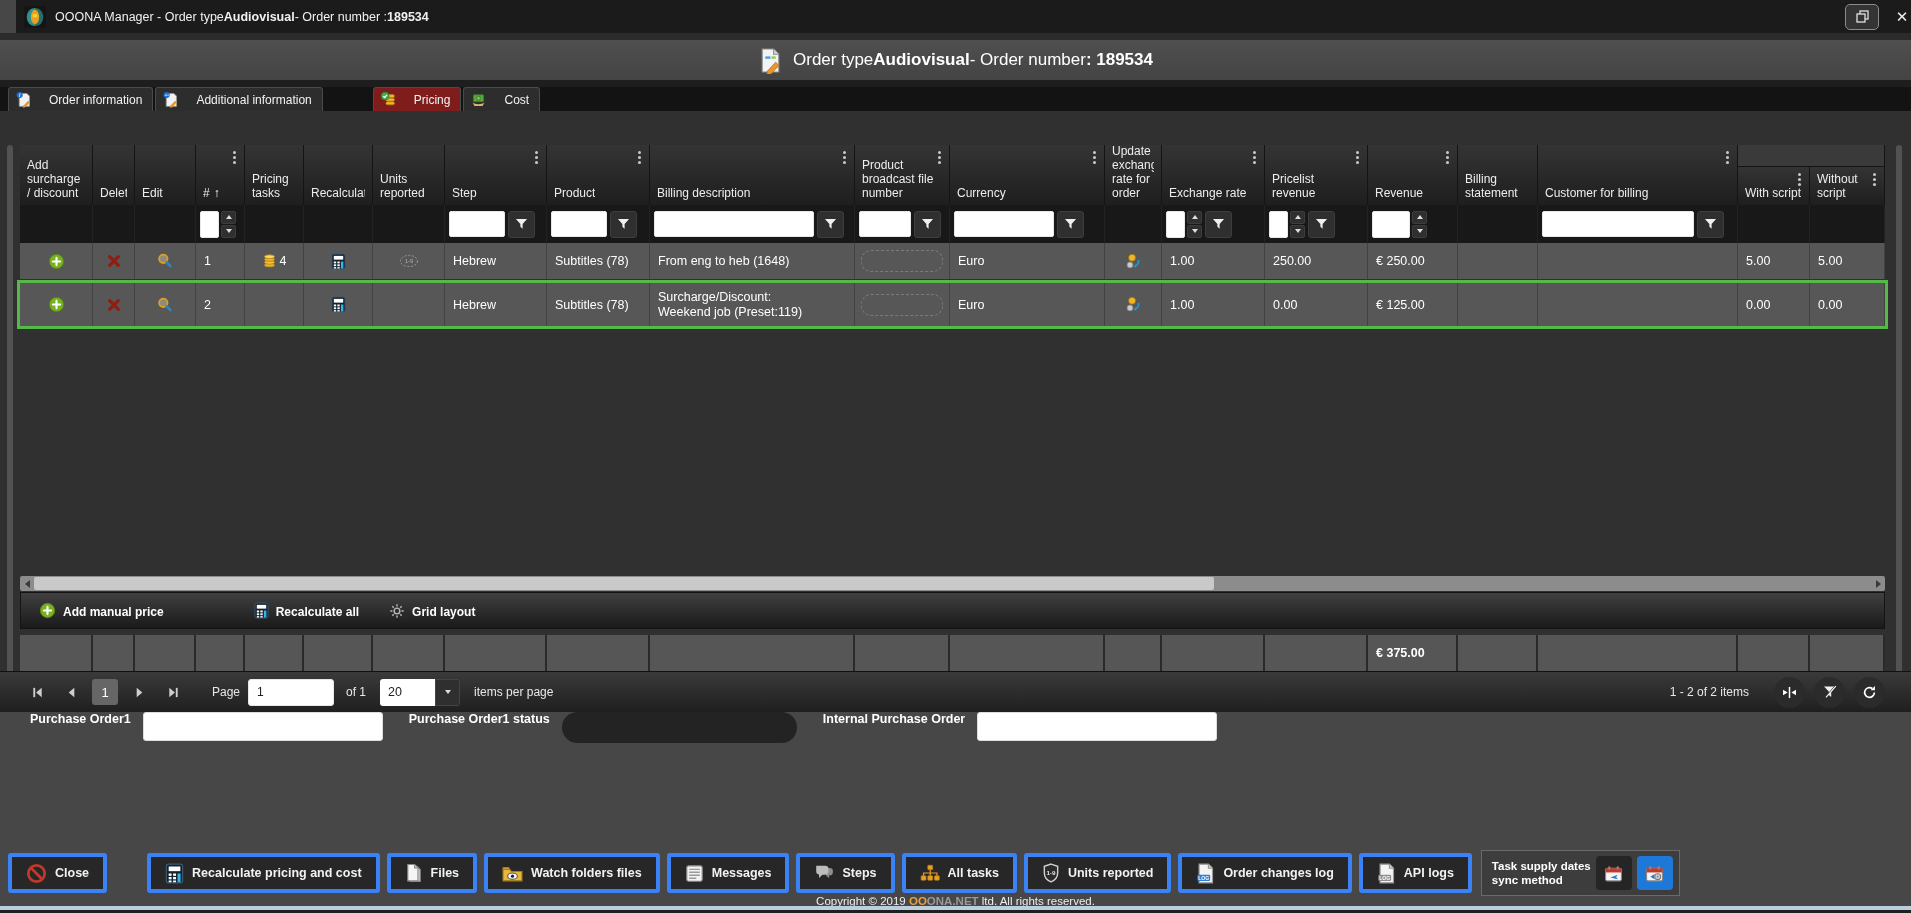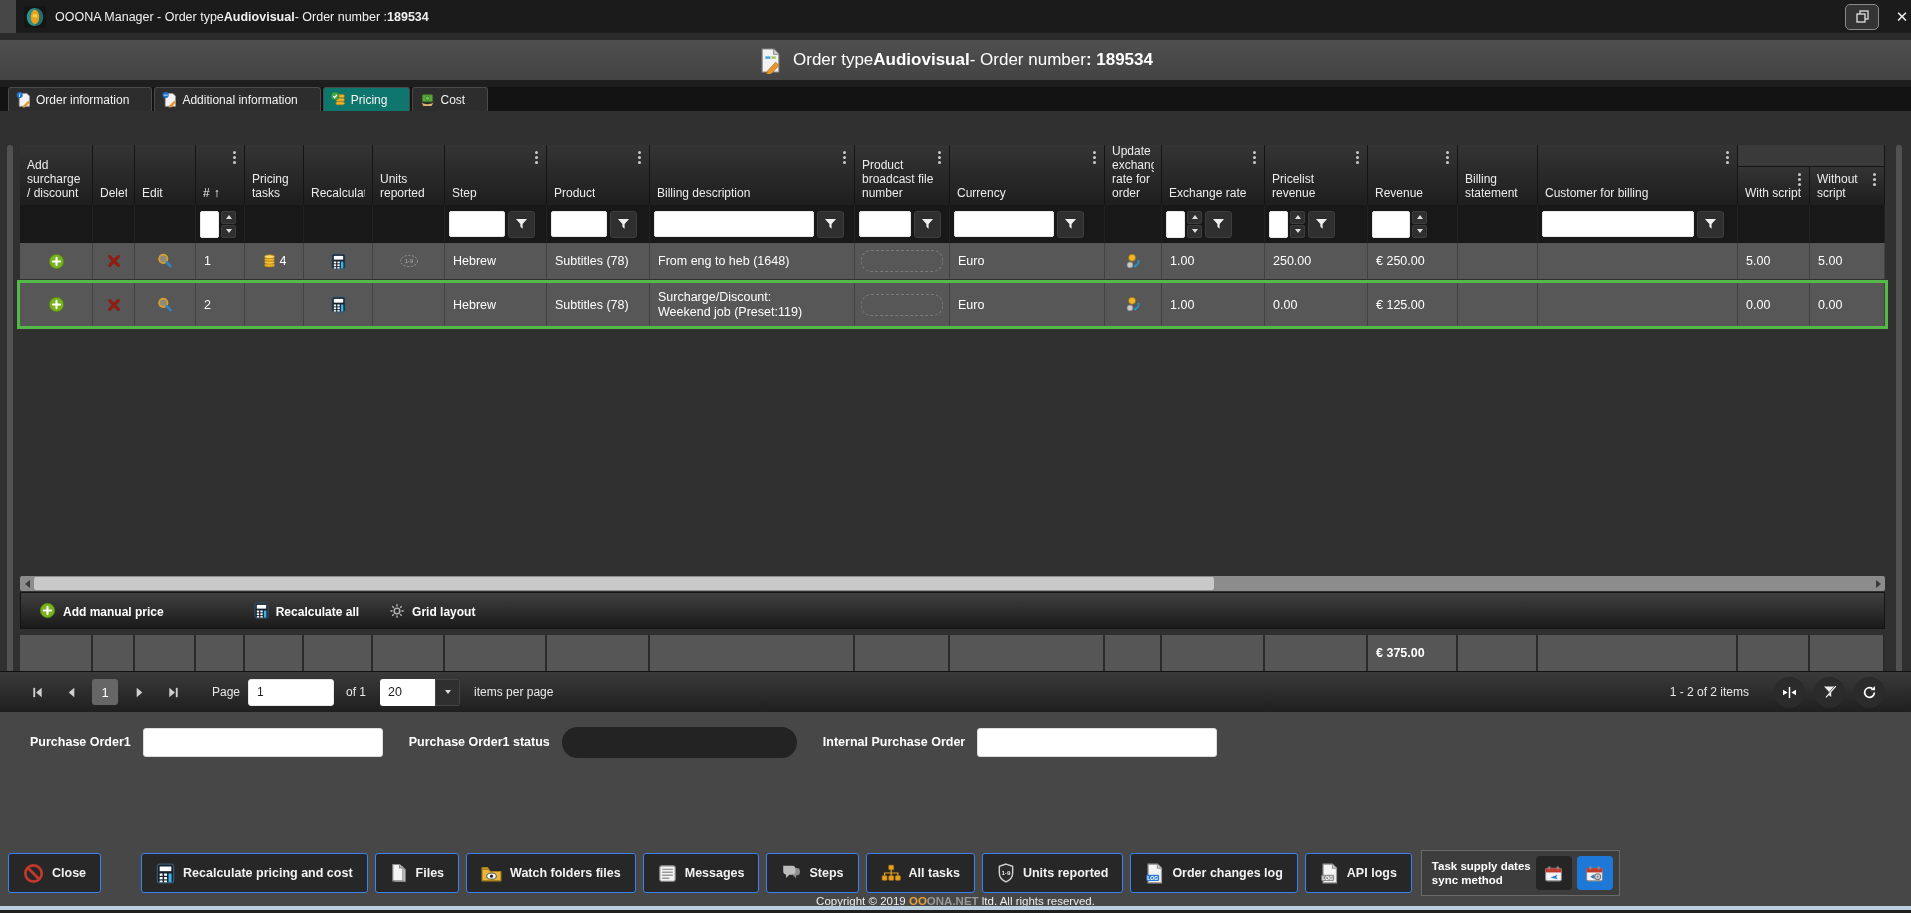--- a/index.html
+++ b/index.html
@@ -19,22 +19,22 @@
   .winbtn.restore{border:1px solid #8a8a8a;background:#343434;}
   .winbtn.close-x{font-size:15px;color:#efefef;}
   .bold{font-weight:bold;}
   
   .band1{position:absolute;left:0;top:33px;width:1911px;height:7px;background:#2b2b2b;}
   .appheader{position:absolute;left:0;top:40px;width:1911px;height:40px;background:linear-gradient(#4f4f4f,#444);display:flex;align-items:center;justify-content:center;font-size:17px;color:#fff;}
   .appheader .hicon{margin-right:10px;}
   .band2{position:absolute;left:0;top:80px;width:1911px;height:7px;background:#1e1e1e;}
   
   .tabbar{position:absolute;left:0;top:87px;width:1911px;height:24px;background:#131313;display:flex;align-items:flex-end;padding-left:8px;gap:2px;}
-  .tab{height:24px;display:flex;align-items:center;gap:4px;padding:0 22px 0 6px;background:#2d2d2d;border:1px solid #4a4a4a;border-bottom:none;border-radius:3px 3px 0 0;font-size:12px;color:#f2f2f2;cursor:default;}
-  .tab.active{background:#0f766e;}
+  .tab{height:24px;display:flex;align-items:center;gap:17px;padding:0 10px 0 6px;background:#2d2d2d;border:1px solid #4a4a4a;border-bottom:none;border-radius:3px 3px 0 0;font-size:12px;color:#f2f2f2;cursor:default;}
+  .tab.active{background:#7f1d1d;margin-left:48px;}
   .tab svg{flex:0 0 auto;}
   
   .content{position:absolute;left:0;top:111px;width:1911px;height:601px;background:#303030;}
   .edge-strip{position:absolute;top:34px;width:6px;height:570px;background:#525252;border-radius:3px;}
   .edge-strip.left{left:7px;}
   .edge-strip.right{left:1896px;}
   
   .w0{width:73px;} .w1{width:42px;} .w2{width:61px;} .w3{width:49px;} .w4{width:59px;}
   .w5{width:69px;} .w6{width:72px;} .w7{width:102px;} .w8{width:103px;} .w9{width:205px;}
   .w10{width:95px;} .w11{width:155px;} .w12{width:57px;} .w13{width:103px;} .w14{width:103px;}
@@ -90,27 +90,27 @@
   .pg-label{margin:0 8px 0 18px;}
   .pg-input{width:86px;height:27px;border-radius:3px;border:1px solid #e8e8e8;background:#fff;font-size:12px;padding:0 8px;color:#222;outline:none;}
   .pg-of{margin:0 14px 0 12px;}
   .pg-size{display:flex;align-items:stretch;height:27px;border-radius:3px;overflow:hidden;margin-right:14px;cursor:pointer;}
   .pg-size .val{width:55px;background:#fff;color:#222;display:flex;align-items:center;padding-left:8px;font-size:12.5px;}
   .pg-size .dd{width:25px;background:#2f2f2f;border:1px solid #444;display:flex;align-items:center;justify-content:center;}
   .pg-spacer{flex:1;}
   .pg-range{margin-right:16px;}
   .pg-icon-btn{width:31px;height:31px;border-radius:50%;background:#2b2b2b;display:flex;align-items:center;justify-content:center;margin-left:9px;cursor:pointer;}
   
-  .purchase{position:absolute;left:0;top:712px;width:1911px;height:60px;background:#474747;display:flex;align-items:center;padding-left:30px;font-size:12.5px;font-weight:bold;color:#fff;}
+  .purchase{position:absolute;left:0;top:712px;width:1911px;height:60px;background:#474747;display:flex;padding-left:30px;font-size:12.5px;font-weight:bold;color:#fff;}
   .po-input{width:240px;height:29px;border-radius:3px;border:1px solid #ddd;background:#fff;margin:0 12px;outline:none;font-size:12px;padding:0 6px;color:#222;}
   .po-pill{width:235px;height:31px;border-radius:16px;background:#232323;margin:0 12px;}
   .po-label{margin-left:14px;}
   
   .actionbar{position:absolute;left:8px;top:852px;width:1903px;height:42px;display:flex;align-items:center;}
-  .act-btn{height:40px;background:#272727;border:1px solid #3b82f6;border-radius:3px;display:flex;align-items:center;gap:8px;padding:0 14px;font-size:12.5px;font-weight:bold;color:#f2f2f2;margin-right:7px;cursor:pointer;flex:0 0 auto;}
+  .act-btn{height:40px;background:#272727;border:4px solid #3b82f6;border-radius:3px;display:flex;align-items:center;gap:8px;padding:0 14px;font-size:12.5px;font-weight:bold;color:#f2f2f2;margin-right:7px;cursor:pointer;flex:0 0 auto;}
   .act-btn.first{margin-right:40px;}
   .task-sync{height:46px;background:#3d3d3d;border:1px solid #6a6a6a;display:flex;align-items:center;gap:5px;padding:0 6px 0 10px;margin-left:2px;}
   .task-sync .lbl{font-size:11.5px;font-weight:bold;line-height:14px;color:#fff;}
   .ts-icon-btn{width:36px;height:34px;border-radius:4px;background:#252525;display:flex;align-items:center;justify-content:center;cursor:pointer;}
   .ts-icon-btn.active{background:#1e78d7;}
   
   .footer{position:absolute;left:0;top:895px;width:1911px;text-align:center;font-size:11.5px;color:#eee;}
   .brand-hi{color:#e6a23c;font-weight:bold;text-decoration:underline;}
   .brand-rest{color:#9a9a9a;font-weight:bold;}
   .bottom-light{position:absolute;left:0;top:906px;width:1911px;height:4px;background:#b9cfdd;}

